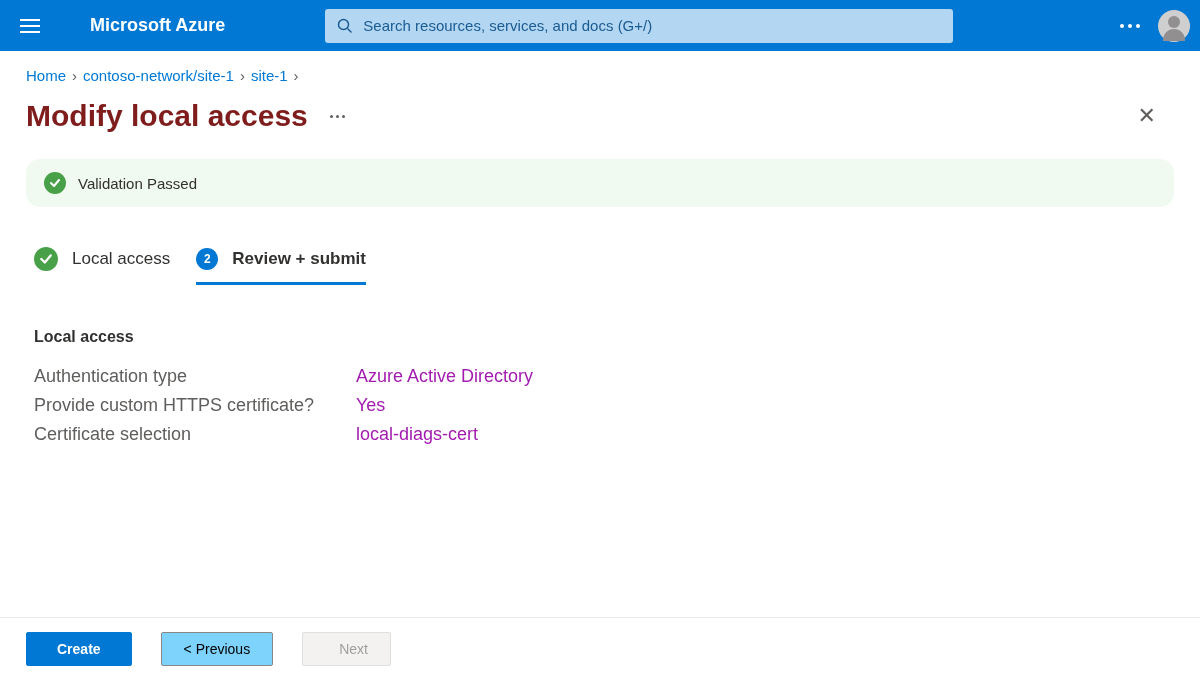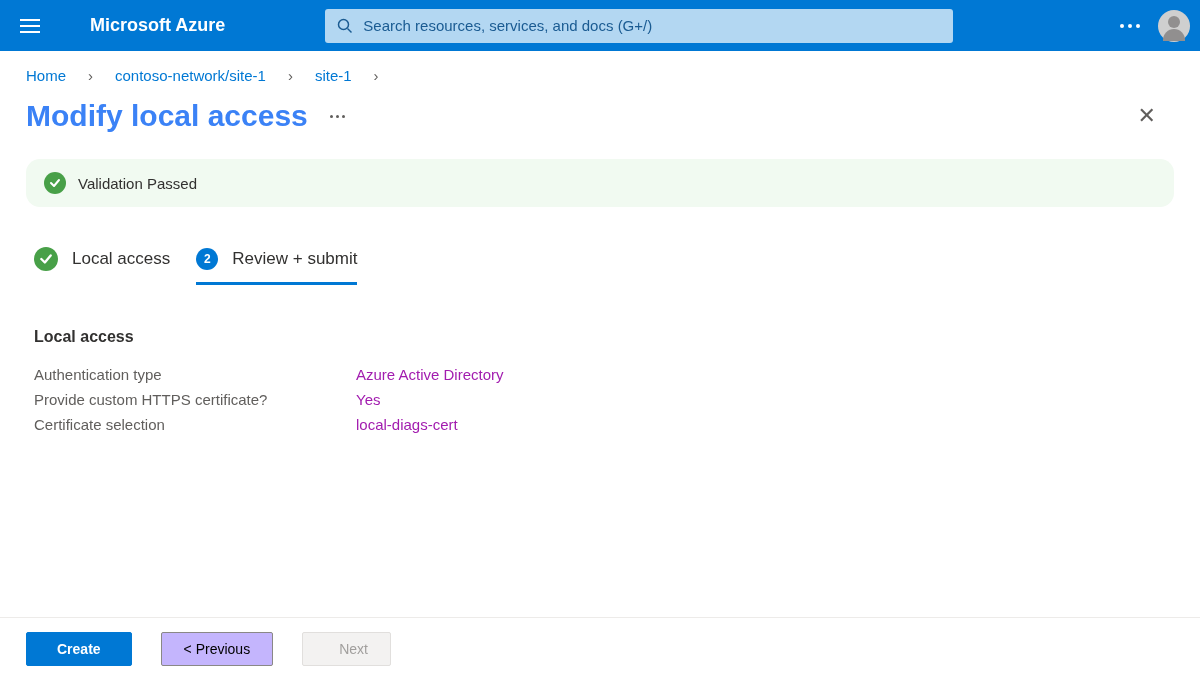--- a/index.html
+++ b/index.html
@@ -91,41 +91,41 @@
       border-radius: 12px 12px 0 0;
       background: #918f8f;
     }
 
     
     .breadcrumb {
       padding: 16px 9px 8px 26px;
       font-size: 15px;
       display: flex;
       align-items: center;
-      gap: 22px;
+      gap: 6px;
     }
     .breadcrumb a {
       color: #0078d4;
       text-decoration: none;
       cursor: pointer;
     }
     .breadcrumb .chev {
       color: #605e5c;
     }
 
     
     .title-row {
       display: flex;
       align-items: center;
       padding: 5px 26px 24px 26px;
     }
     .page-title {
       font-size: 30px;
       font-weight: 600;
-      color: #3b82f6;
+      color: #7f1d1d;
     }
     .title-more {
       margin-left: 22px;
       display: flex;
       gap: 3px;
       cursor: pointer;
     }
     .title-more .dot {
       width: 3px; height: 3px; background: #605e5c; border-radius: 50%;
     }
@@ -190,36 +190,36 @@
       width: 22px; height: 22px; border-radius: 50%;
       background: #0078d4;
       display: flex; align-items: center; justify-content: center;
       color: #fff; font-size: 12px; font-weight: 600;
     }
     .step-label {
       font-size: 17px;
       color: #323130;
       font-weight: 400;
     }
-    .step.active .step-label { font-weight: 400; }
+    .step.active .step-label { font-weight: 700; }
 
     
     .section-title {
       font-weight: 700;
       font-size: 16px;
       padding: 42px 0 16px 8px;
     }
     .kv-table {
       padding-left: 8px;
     }
     .kv-row {
       display: flex;
       align-items: center;
       padding: 4px 0;
-      font-size: 15px;
+      font-size: 18px;
     }
     .kv-label {
       width: 322px;
       color: #605e5c;
     }
     .kv-value {
       color: #a21caf;
     }
 
     
@@ -229,21 +229,21 @@
       display: flex;
       gap: 29px;
     }
     .btn {
       height: 34px;
       border-radius: 2px;
       padding: 0 22px;
       font-size: 14px;
       cursor: pointer;
       border: 1px solid #8a8886;
-      background: #c4b5fd;
+      background: #7dd3fc;
       font-family: inherit;
     }
     .btn.primary {
       background: #0078d4;
       border-color: #0078d4;
       color: #fff;
       font-weight: 600;
       padding: 0 30px;
     }
     .btn.disabled {

